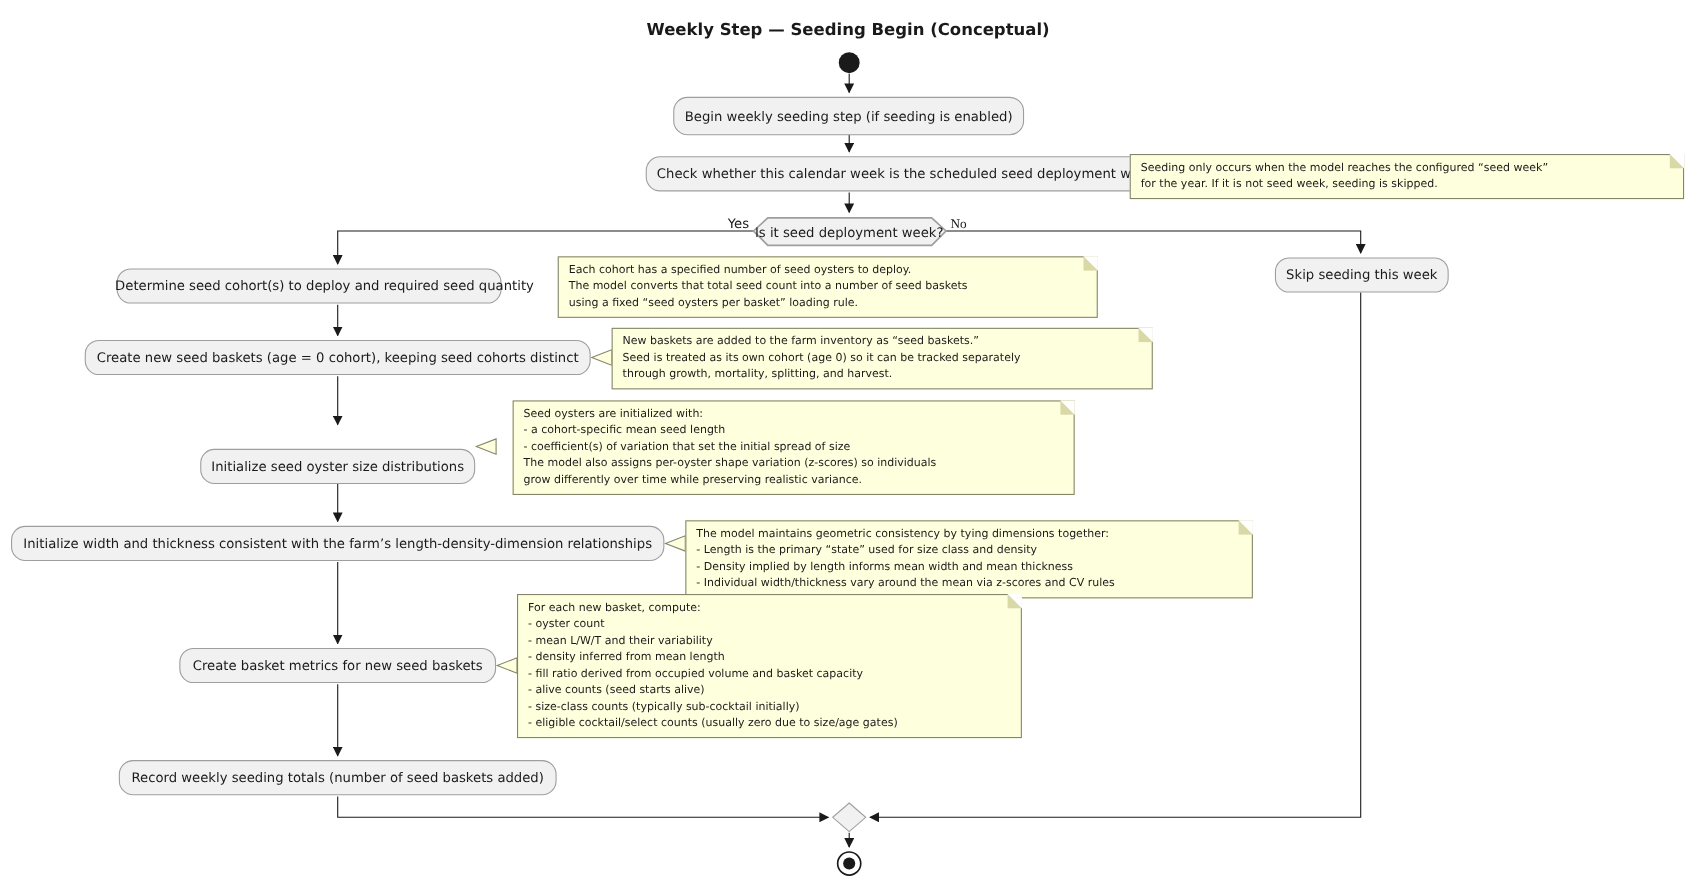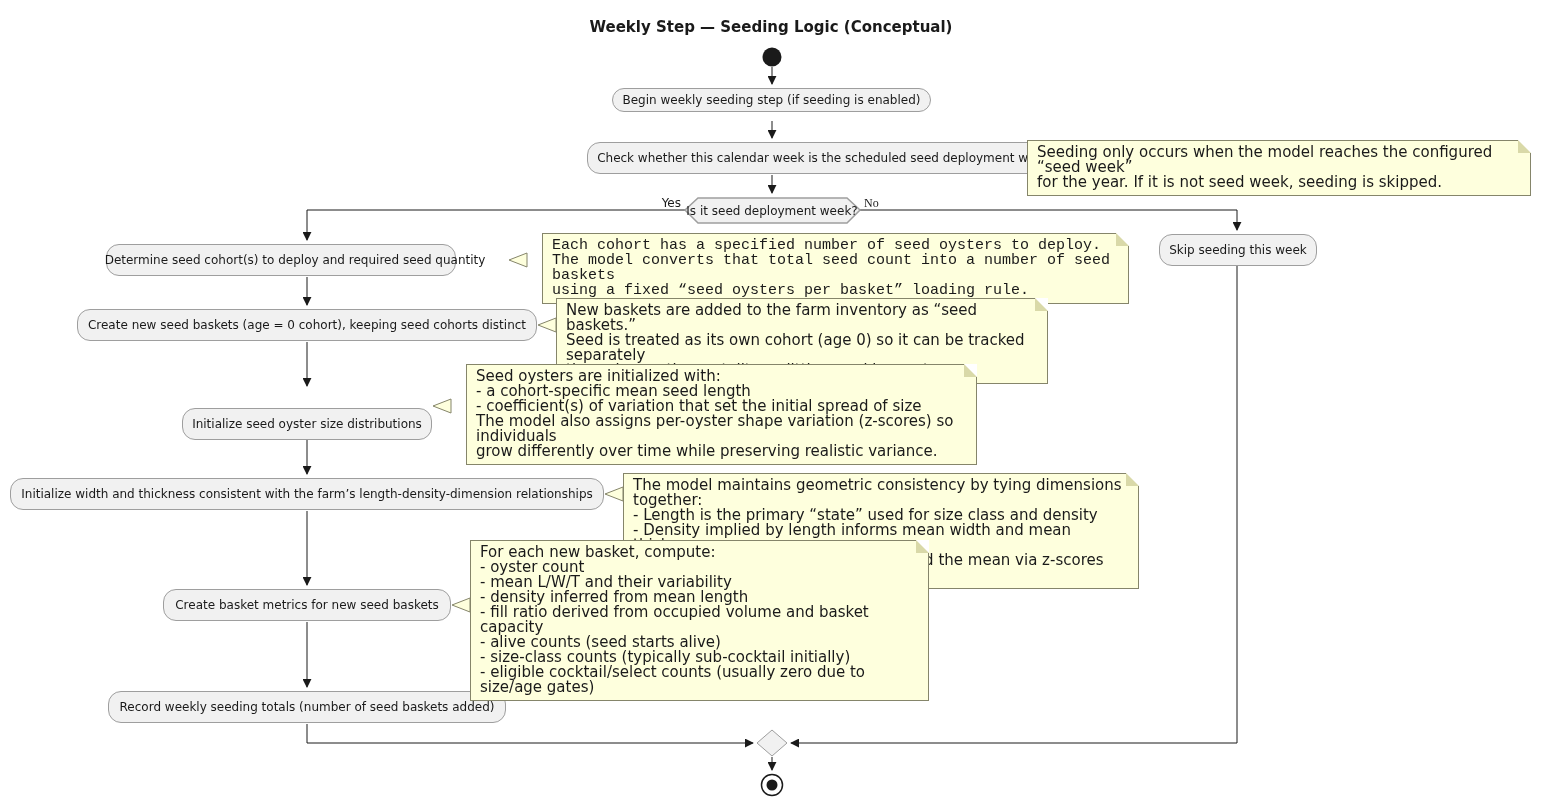--- a/index.html
+++ b/index.html
@@ -35,21 +35,21 @@
     font-size:12px;
     white-space:nowrap;
     padding:0 8px;
   }
   .note{
     position:absolute;
     z-index:2;
     box-sizing:border-box;
     background:#FEFFDD;
     border:1px solid #85856A;
-    font-size:15px;
+    font-size:10px;
     line-height:15px;
     padding:4px 9px 5px 9px;
     white-space:pre-line;
   }
   .note::before{
     content:"";
     position:absolute;
     top:-1px; right:-1px;
     border-style:solid;
     border-width:0 13px 13px 0;
@@ -69,21 +69,21 @@
     z-index:2;
     font-size:12px;
     white-space:nowrap;
   }
 </style>
 </head>
 <body>
 
 <div class="canvas">
 
-  <div class="title">Weekly Step — Seeding Logic (Conceptual)</div>
+  <div class="title">Weekly Step — Seeding Begin (Conceptual)</div>
 
   <svg class="edges" width="1542" height="806" viewBox="0 0 1542 806">
     <defs>
       <marker id="arrow" viewBox="0 0 10 10" refX="9" refY="5" markerWidth="9" markerHeight="9" orient="auto-start-reverse">
         <path d="M0,0 L10,5 L0,10 z" fill="#1A1A1A"></path>
       </marker>
     </defs>
 
     <g fill="none" stroke="#1A1A1A" stroke-width="1">
       <polyline marker-end="url(#arrow)" points="772,67 772,84"></polyline>
@@ -110,21 +110,21 @@
       <polygon points="452,605 470,598 470,612"></polygon>
     </g>
 
     <circle cx="772" cy="57" r="9.5" fill="#1A1A1A"></circle>
     <polygon points="685,210 698,198 847,198 860,210 847,223 698,223" fill="#F1F1F1" stroke="#9E9E9E" stroke-width="1.5"></polygon>
     <polygon points="772,730 787,743 772,756 757,743" fill="#F1F1F1" stroke="#9E9E9E" stroke-width="1"></polygon>
     <circle cx="772" cy="785" r="10.5" fill="#FFFFFF" stroke="#1A1A1A" stroke-width="1.5"></circle>
     <circle cx="772" cy="785" r="5.5" fill="#1A1A1A"></circle>
   </svg>
 
-  <div class="activity" style="left:612px;top:88px;width:319px;height:24px;">Begin weekly seeding step (if seeding is enabled)</div>
+  <div class="activity" style="left:612px;top:88px;width:319px;height:35px;">Begin weekly seeding step (if seeding is enabled)</div>
 
   <div class="activity" style="left:566px;top:142px;width:473px;height:32px;margin-left:21px;">Check whether this calendar week is the scheduled seed deployment week</div>
 
   <div class="activity" style="left:106px;top:244px;width:350px;height:32px;padding-left:36px;">Determine seed cohort(s) to deploy and required seed quantity</div>
 
   <div class="activity" style="left:77px;top:309px;width:460px;height:32px;border-radius:13px;">Create new seed baskets (age = 0 cohort), keeping seed cohorts distinct</div>
 
   <div class="activity" style="left:182px;top:408px;width:250px;height:32px;">Initialize seed oyster size distributions</div>
 
   <div class="activity" style="left:10px;top:478px;width:594px;height:32px;">Initialize width and thickness consistent with the farm’s length-density-dimension relationships</div>
@@ -135,21 +135,21 @@
 
   <div class="activity" style="left:1159px;top:234px;width:158px;height:32px;">Skip seeding this week</div>
 
   <div class="decision-text" style="left:690px;top:199px;width:164px;height:23px;">Is it seed deployment week?</div>
   <div class="branch-label" style="left:636px;top:196px;width:45px;text-align:right;">Yes</div>
   <div class="branch-label" style="left:864px;top:196px;width:45px;text-align:left;font-family:Liberation Serif, serif;">No</div>
 
   <div class="note" style="left:1027px;top:140px;width:504px;">Seeding only occurs when the model reaches the configured “seed week”
 for the year. If it is not seed week, seeding is skipped.</div>
 
-  <div class="note" style="left:542px;top:233px;width:587px;font-family:Liberation Mono, monospace;">Each cohort has a specified number of seed oysters to deploy.
+  <div class="note" style="left:507px;top:233px;width:491px;">Each cohort has a specified number of seed oysters to deploy.
 The model converts that total seed count into a number of seed baskets
 using a fixed “seed oysters per basket” loading rule.</div>
 
   <div class="note" style="left:556px;top:298px;width:492px;">New baskets are added to the farm inventory as “seed baskets.”
 Seed is treated as its own cohort (age 0) so it can be tracked separately
 through growth, mortality, splitting, and harvest.</div>
 
   <div class="note" style="left:466px;top:364px;width:511px;">Seed oysters are initialized with:
 - a cohort-specific mean seed length
 - coefficient(s) of variation that set the initial spread of size

